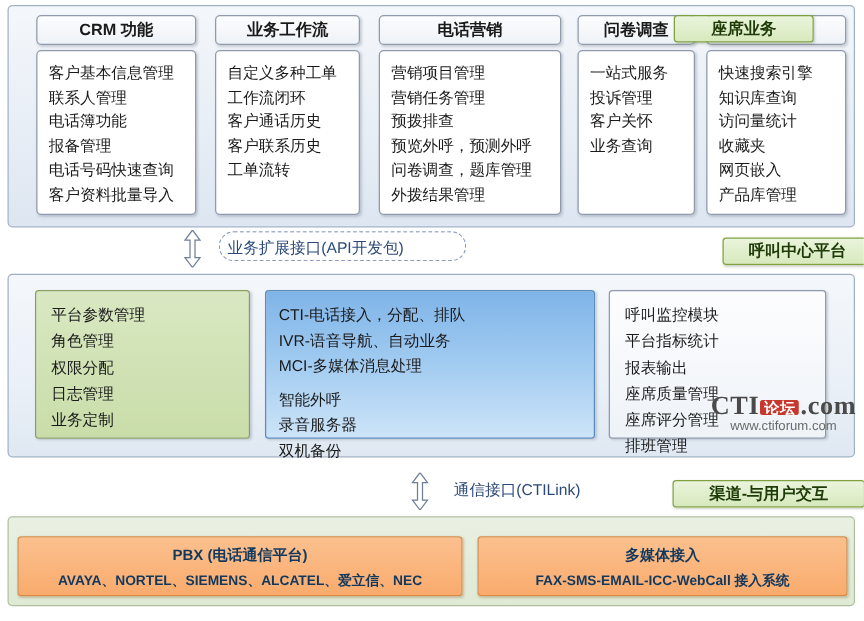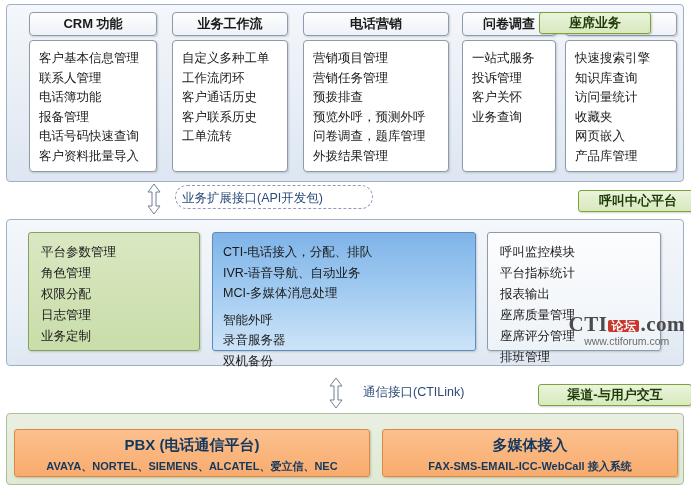--- a/index.html
+++ b/index.html
@@ -137,21 +137,21 @@
     position:absolute;
     background:linear-gradient(180deg,#fbc08e 0%,#f9ab6d 100%);
     border:1px solid #d98b46;
     border-radius:3px;
     box-shadow:1px 1px 2px rgba(120,90,50,.3);
     text-align:center;
     color:#13385e;
   }
   .obox.left{left:14px;top:429px;width:354px;height:46px;}
   .obox.right{left:382px;top:429px;width:294px;height:46px;}
-  .obox .l1{font-weight:bold;font-size:15px;margin-top:6px;}
+  .obox .l1{font-weight:bold;font-size:12px;margin-top:6px;}
   .obox .l2{font-weight:bold;font-size:11px;margin-top:4px;}
 
   
   .wm{
     position:absolute;right:6px;bottom:2px;
     text-align:center;
     line-height:1.05;
   }
   .wm .big{
     font-family:"Liberation Serif","DejaVu Serif",serif;

